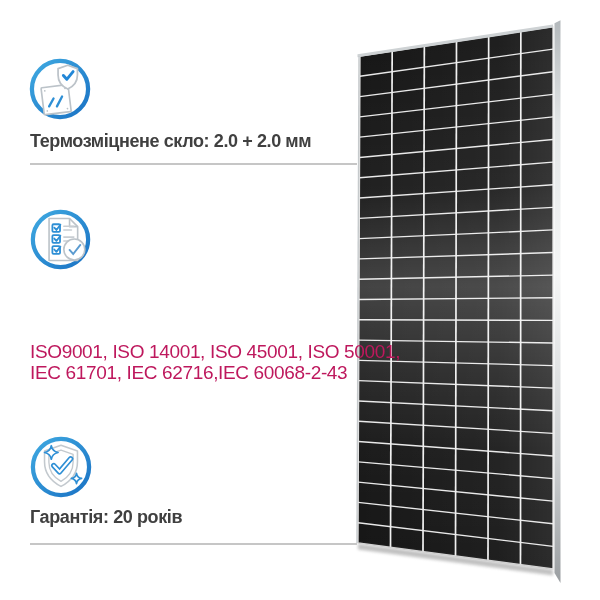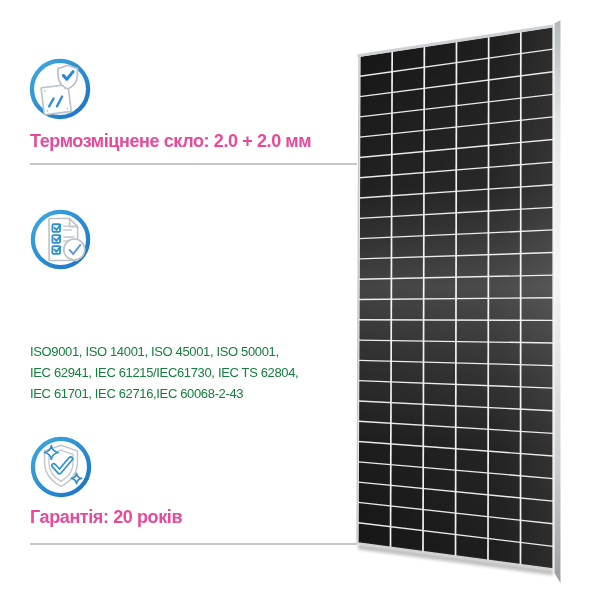--- a/index.html
+++ b/index.html
@@ -8,29 +8,29 @@
     background:#ffffff;
     font-family:"Liberation Sans", sans-serif;
   }
   .panel-svg{position:absolute; left:0; top:0; width:600px; height:600px;}
   .icon{position:absolute; width:62px; height:62px;}
   .icon svg{width:100%; height:100%; display:block;}
   .i1{left:29px; top:58px;}
   .i2{left:30px; top:209px; width:61px; height:61px;}
   .i3{left:30px; top:436px;}
   .title{
-    position:absolute; left:30px; color:#ec4899; font-weight:700;
+    position:absolute; left:30px; color:#404040; font-weight:700;
     font-size:18px; line-height:23px; letter-spacing:-0.4px; white-space:nowrap;
   }
   .t1{top:130px;}
   .t2{top:278px;}
   .t3{top:506px;}
   .body-text{
-    position:absolute; left:30px; top:341px; color:#15803d;
-    font-size:13px; line-height:21px; letter-spacing:-0.35px; white-space:nowrap;
+    position:absolute; left:30px; top:341px; color:#be185d;
+    font-size:19px; line-height:21px; letter-spacing:-0.35px; white-space:nowrap;
   }
   .divider{position:absolute; left:30px; width:327px; height:1.5px; background:#c6c6c6;}
   .d1{top:163px;}
   .d2{top:543px;}
 </style>
 </head>
 <body>
 
 <div class="stage">
 
@@ -152,21 +152,20 @@
         <path d="M35.5 29.5 H46"></path>
           <path d="M35.5 33.5 H43.5"></path>
         <path d="M35.5 41 H44"></path>
       </g>
       <circle cx="46.5" cy="42.5" r="11" fill="#ffffff" stroke="#bcc3c9" stroke-width="1.7"></circle>
       <path d="M41.5 43 l3.8 4.2 7.5 -9.5" fill="none" stroke="#5b9bd0" stroke-width="2" stroke-linecap="round"></path>
     </svg>
   </div>
   <div class="body-text">
     <div>ISO9001, ISO 14001, ISO 45001, ISO 50001,</div>
-    <div>IEC 62941, IEC 61215/IEC61730, IEC TS 62804,</div>
     <div>IEC 61701, IEC 62716,IEC 60068-2-43</div>
   </div>
 
   <div class="icon i3">
     <svg viewBox="0 0 64 64">
       <defs>
         <linearGradient id="rg3" x1="0" y1="0" x2="1" y2="1">
           <stop offset="0" stop-color="#3fa9e1"></stop>
             <stop offset="1" stop-color="#1a72c4"></stop>
         </linearGradient>

